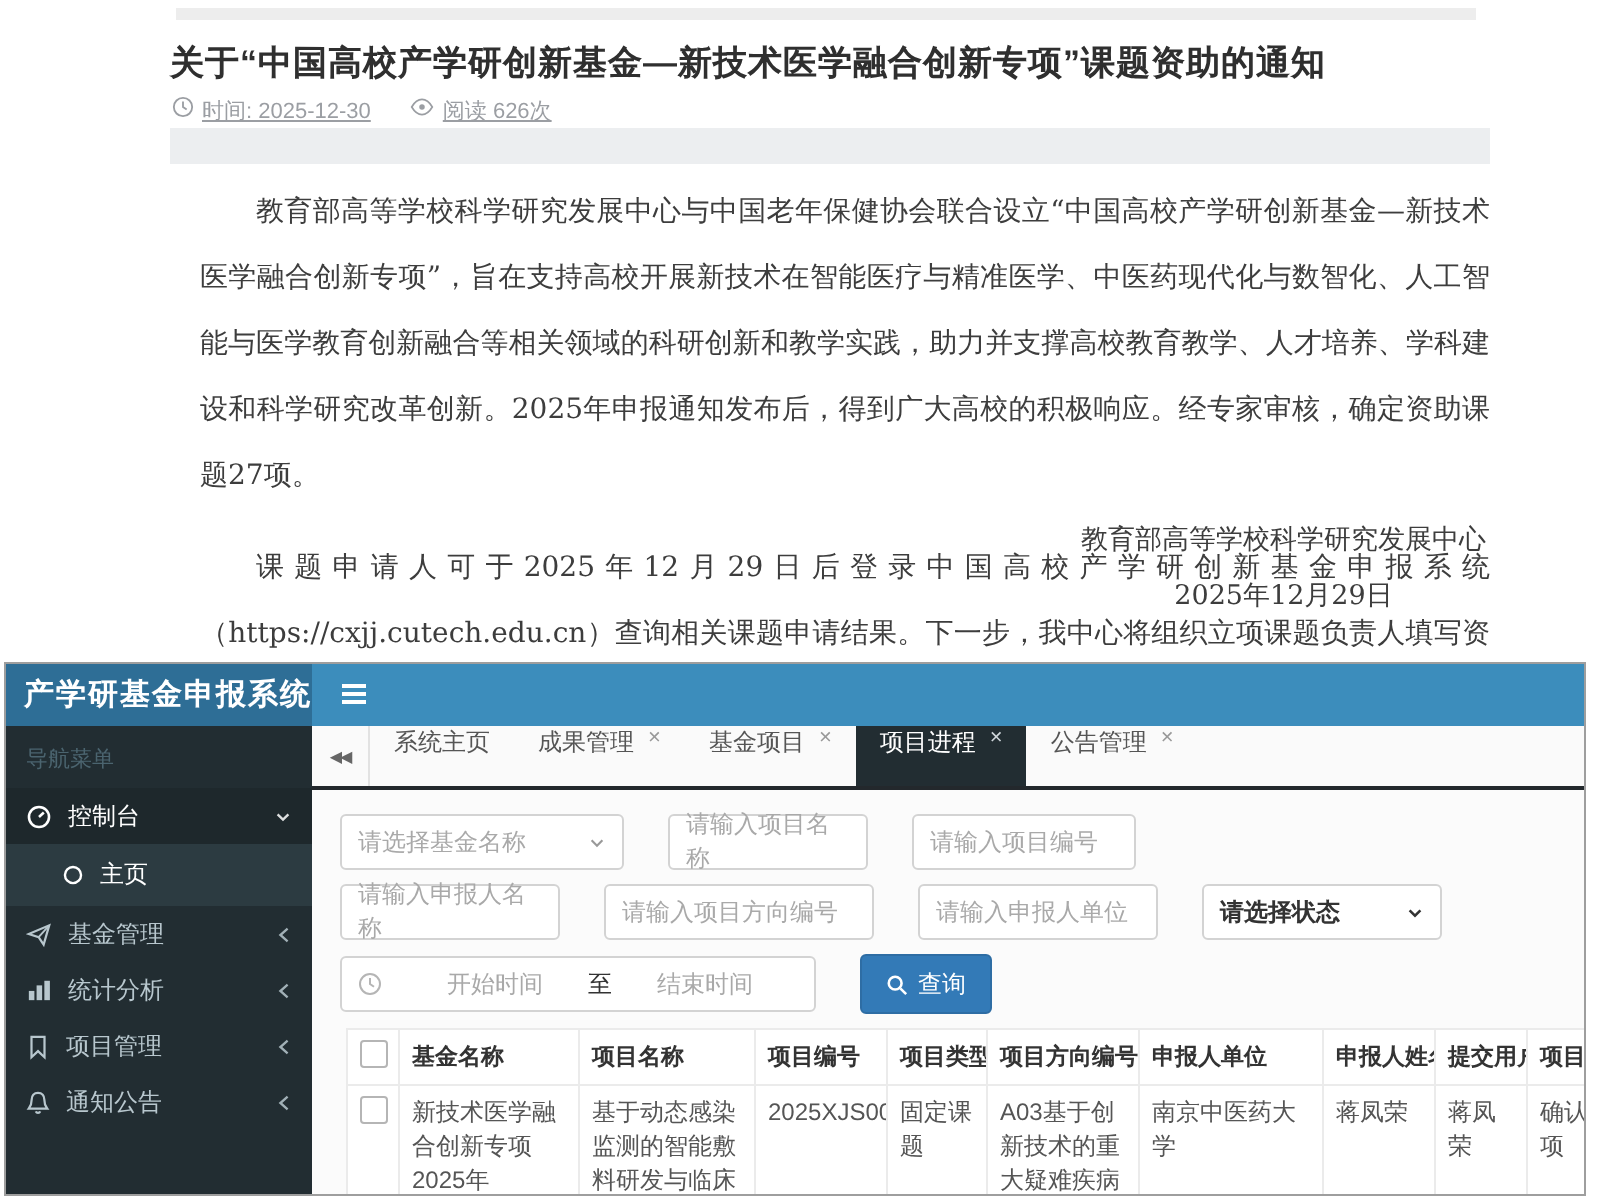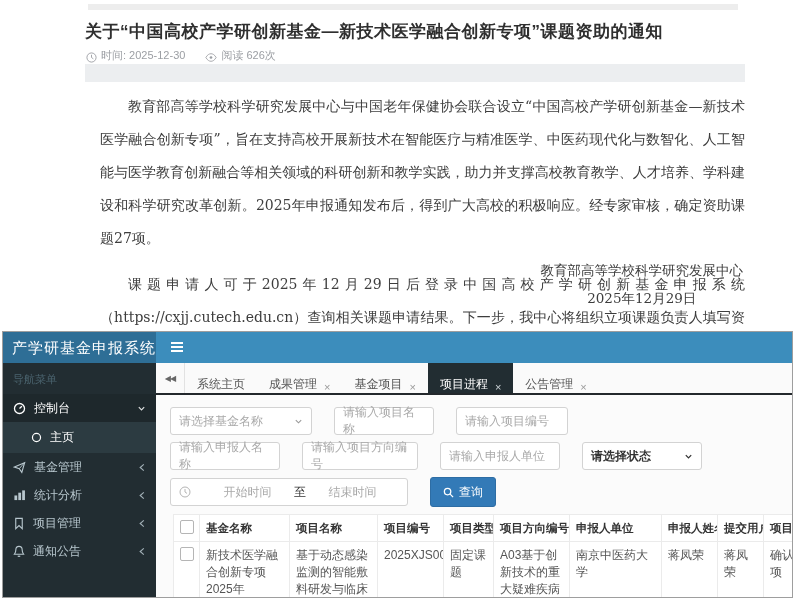--- a/index.html
+++ b/index.html
@@ -5,53 +5,53 @@
   html,body{margin:0;padding:0;background:#fff;}
   .stage{position:relative;width:799px;height:600px;background:#fff;overflow:hidden;
          font-family:"Liberation Sans",sans-serif;}
   
   .doc{position:absolute;left:0;top:4px;width:799px;height:330px;background:#fff;}
   .doc-topstrip{position:absolute;left:88px;top:0;width:650px;height:6px;background:#ededed;}
   .doc-title{position:absolute;left:85px;top:16px;width:650px;font-size:17px;font-weight:bold;
              color:#2f2f2f;letter-spacing:.5px;}
   .doc-meta{position:absolute;left:86px;top:44px;display:flex;align-items:center;gap:20px;
             color:#9b9ea3;font-size:11px;}
-  .doc-meta .mitem{display:flex;align-items:flex-end;gap:4px;}
+  .doc-meta .mitem{display:flex;align-items:flex-start;gap:4px;text-decoration:underline;}
   .doc-band{position:absolute;left:85px;top:60px;width:660px;height:18px;background:#eceef0;}
   .doc-body{position:absolute;left:100px;top:86px;width:645px;font-family:"DejaVu Serif",serif;
             font-size:14px;color:#3d3d3d;line-height:33px;text-align:justify;}
   .doc-body p{margin:0;text-indent:2em;}
   .doc-body p + p{margin-top:13px;}
   .doc-sign{position:absolute;right:56px;top:252px;text-align:center;
             font-family:"DejaVu Serif",serif;font-size:13.5px;color:#3d3d3d;line-height:28px;}
   
   .app{position:absolute;left:2px;top:331px;width:791px;height:267px;background:#fbfbfb;
        border:1px solid #9e9e9e;box-sizing:border-box;overflow:hidden;font-size:12px;}
   .app-logo{position:absolute;left:0;top:0;width:153px;height:31px;background:#2e6e96;color:#fff;
-            font-weight:normal;font-size:15px;line-height:31px;padding-left:9px;box-sizing:border-box;
+            font-weight:bold;font-size:15px;line-height:31px;padding-left:9px;box-sizing:border-box;
             letter-spacing:1px;white-space:nowrap;}
   .app-navbar{position:absolute;left:153px;top:0;right:0;height:31px;background:#3c8dbc;}
   .nav-toggle{position:absolute;left:13px;top:8px;width:16px;height:14px;cursor:pointer;}
   .sidebar{position:absolute;left:0;top:31px;width:153px;bottom:0;background:#222d32;
            color:#b8c7ce;}
   .nav-label{padding:9px 10px 7px;color:#4b646f;font-size:11px;}
   .side-item{display:flex;align-items:center;gap:8px;height:28px;padding:0 10px;font-size:12px;
              cursor:pointer;}
   .side-item .chev{margin-left:auto;opacity:.85;display:flex;}
   .side-item.active{color:#fff;background:#1e282c;}
   .submenu{background:#2c3b41;padding:1px 0;}
   .submenu .side-item{padding-left:28px;color:#fff;height:29px;}
   .icon{display:inline-flex;flex:none;}
   
   .content{position:absolute;left:153px;top:31px;right:0;bottom:0;background:#fbfbfb;}
   .tabbar{display:flex;align-items:stretch;height:30px;background:#fafafa;
           border-bottom:2px solid #23282c;}
   .tab-scroll{width:28px;display:flex;align-items:center;justify-content:center;color:#666;
               border-right:1px solid #e2e2e2;font-size:8px;letter-spacing:-1px;cursor:pointer;}
-  .tab{display:flex;align-items:flex-end;gap:7px;padding:0 12px;color:#555;font-size:12px;
+  .tab{display:flex;align-items:flex-start;gap:7px;padding:0 12px;color:#555;font-size:12px;
        cursor:pointer;white-space:nowrap;}
   .tab .x{color:#999;font-size:11px;}
   .tab.active{background:#222d32;color:#fff;}
   .tab.active .x{color:#cfd6da;}
   .filters{padding:12px 0 0 14px;}
   .frow{display:flex;gap:22px;margin-bottom:7px;align-items:center;}
   .fbox{height:28px;border:1px solid #d3d3d3;border-radius:3px;background:#fff;display:flex;
         align-items:center;padding:0 8px;color:#a9a9a9;font-size:12px;box-sizing:border-box;
         gap:6px;}
   .fbox .chev-d{margin-left:auto;color:#999;display:flex;}
@@ -254,21 +254,21 @@
             <span>请输入项目名称</span>
           </div>
           <div class="fbox" style="width:112px">
             <span>请输入项目编号</span>
           </div>
         </div>
         <div class="frow">
           <div class="fbox" style="width:110px">
             <span>请输入申报人名称</span>
           </div>
-          <div class="fbox" style="width:116px">
+          <div class="fbox" style="width:135px">
             <span>请输入项目方向编号</span>
           </div>
           <div class="fbox" style="width:120px">
             <span>请输入申报人单位</span>
           </div>
           <div class="fbox dark" style="width:120px">
             <span>请选择状态</span>
             <span class="chev-d">
               <svg width="9" height="9" viewBox="0 0 10 10">
                   <path d="M2 3.5l3 3 3-3" fill="none" stroke="#333" stroke-width="1.4"></path>

